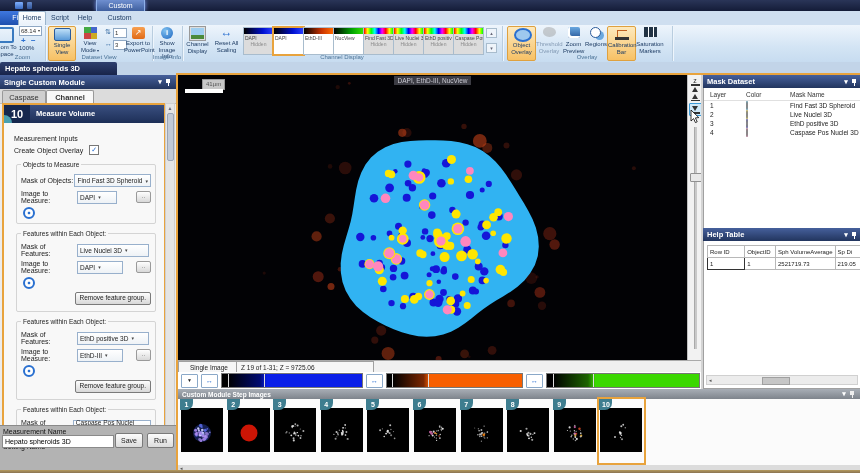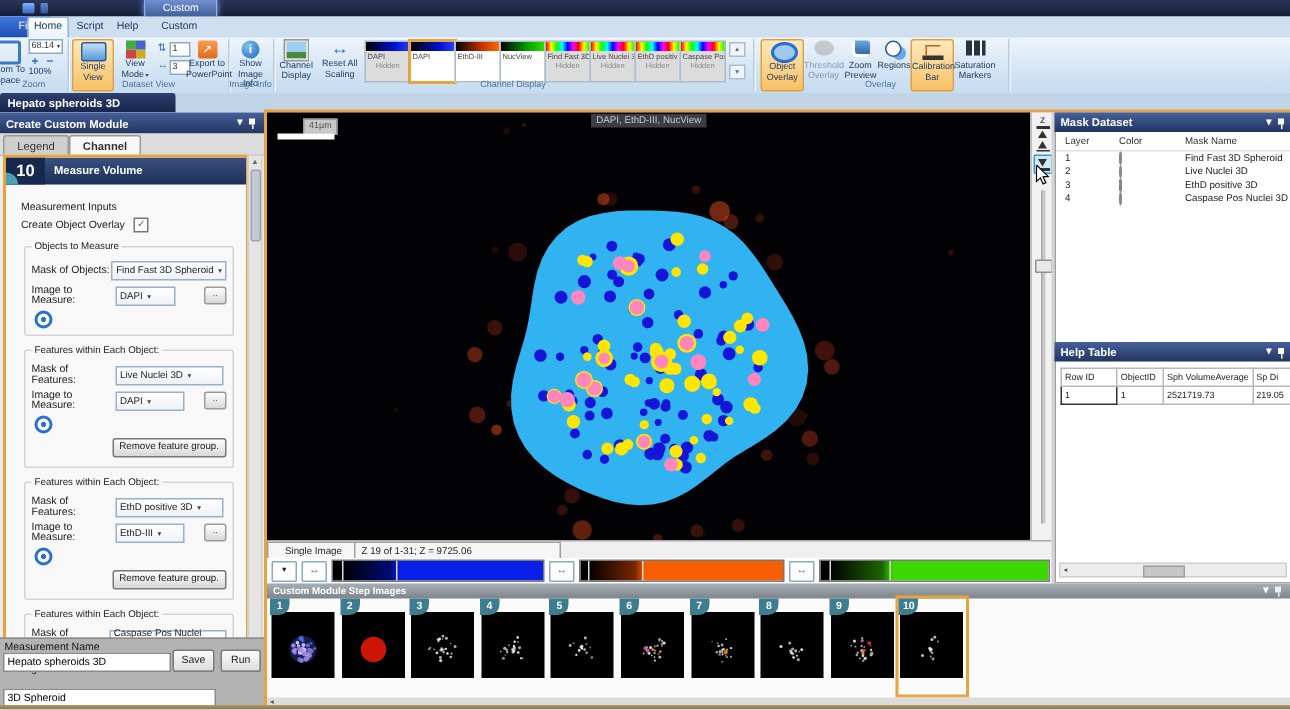--- a/index.html
+++ b/index.html
@@ -264,27 +264,27 @@
     <div class="glabel" style="left:502px;width:170px">Overlay</div>
   </div>
 
   <div id="dsrow" class="abs"></div>
   <div id="dstab" class="abs">Hepato spheroids 3D</div>
   <div class="abs orange-h" style="left:176px;top:73px;width:684px;height:2px"></div>
   <div class="abs orange-h" style="left:176px;top:73px;width:2px;height:397px"></div>
 
   <div id="lpanel" class="abs">
     <div class="phead" style="height:14px">
-      <span>Create Custom Module</span>
+      <span>Single Custom Module</span>
         <span class="sp"></span>
       <span class="hico">▾</span>
       <span class="pin"></span>
     </div>
     <div id="lp-tabs">
-      <div class="lptab" style="left:2px;width:42px">Legend</div>
+      <div class="lptab" style="left:2px;width:42px">Caspase</div>
       <div class="lptab active" style="left:46px;width:46px">Channel</div>
     </div>
     <div id="stepbox">
       <div id="stephead">
         <div id="stepnum">10</div>
         <div id="steptitle">Measure Volume</div>
       </div>
       <div id="stepbody">
         <div class="row" style="margin-top:6px">
             <span>Measurement Inputs</span>
@@ -378,21 +378,20 @@
       <div id="lp-thumb"></div>
     </div>
   </div>
 
   <div id="lfooter" class="abs">
     <label>Measurement Name</label>
     <input class="abs" style="left: 2px; top: 9px; width: 106px;" value="Hepato spheroids 3D">
     <div class="btn" style="left:115px;top:7px;width:26px;height:13px;line-height:13px">Save</div>
     <div class="btn" style="left:147px;top:7px;width:25px;height:13px;line-height:13px">Run</div>
     <label style="margin-top:8px">Setting Name</label>
-    <input class="abs" style="left: 2px; top: 33px; width: 136px;" value="3D Spheroid">
   </div>
 
   <div id="viewport" class="abs">
     <svg id="spheroid-svg" width="509" height="285">
         <circle cx="167.2" cy="93.0" r="6.3" fill="#7c2412" opacity="0.3286662544356659"></circle>
         <circle cx="151.9" cy="143.5" r="5.1" fill="#7c2412" opacity="0.4625426747952588"></circle>
         <circle cx="257.1" cy="291.2" r="5.7" fill="#7c2412" opacity="0.33876422707689924"></circle>
         <circle cx="138.6" cy="161.4" r="5.1" fill="#cc4418" opacity="0.46185186568181963"></circle>
         <circle cx="309.3" cy="72.9" r="5.0" fill="#cc4418" opacity="0.3701301940833218"></circle>
         <circle cx="353.3" cy="203.1" r="5.9" fill="#7c2412" opacity="0.26220562419621274"></circle>

